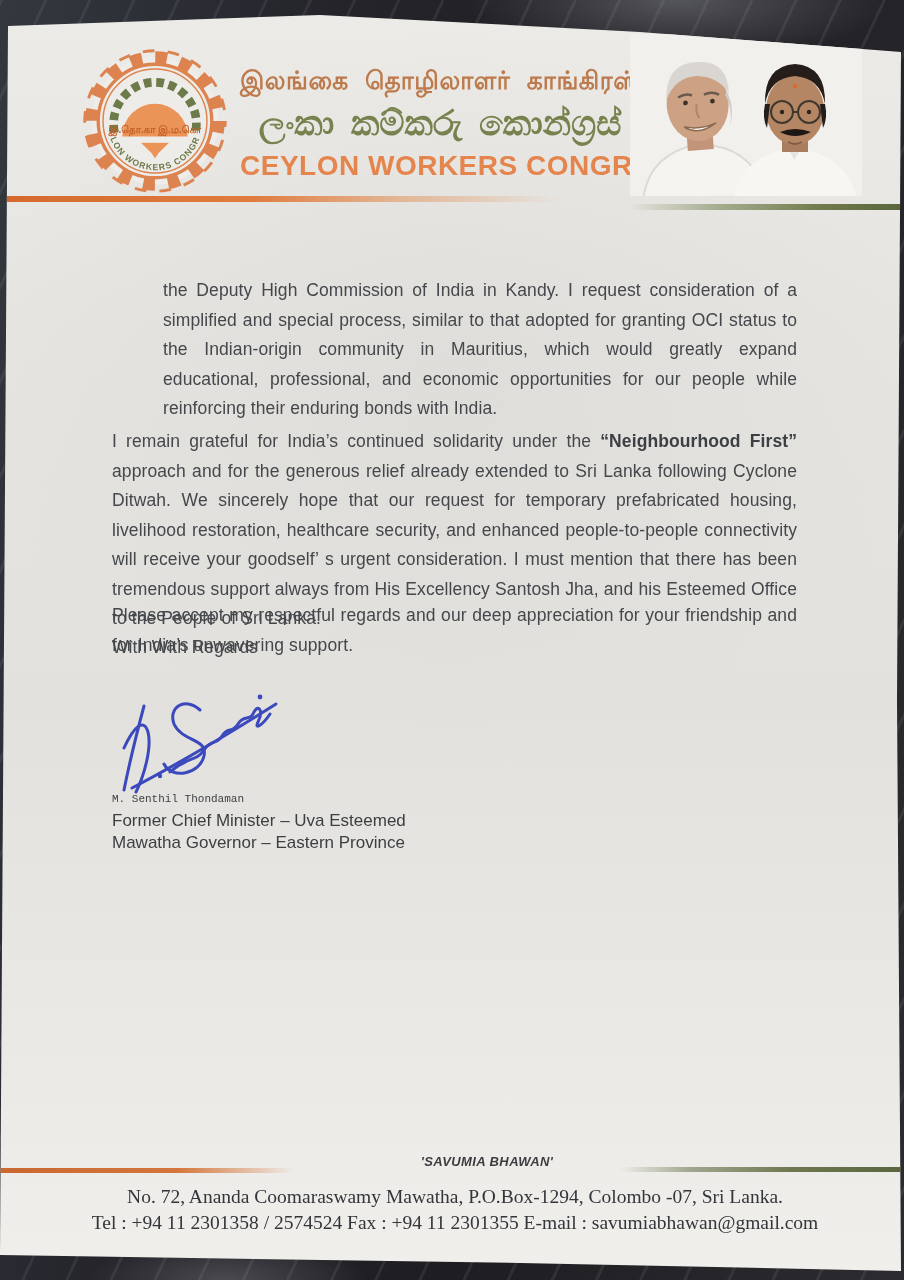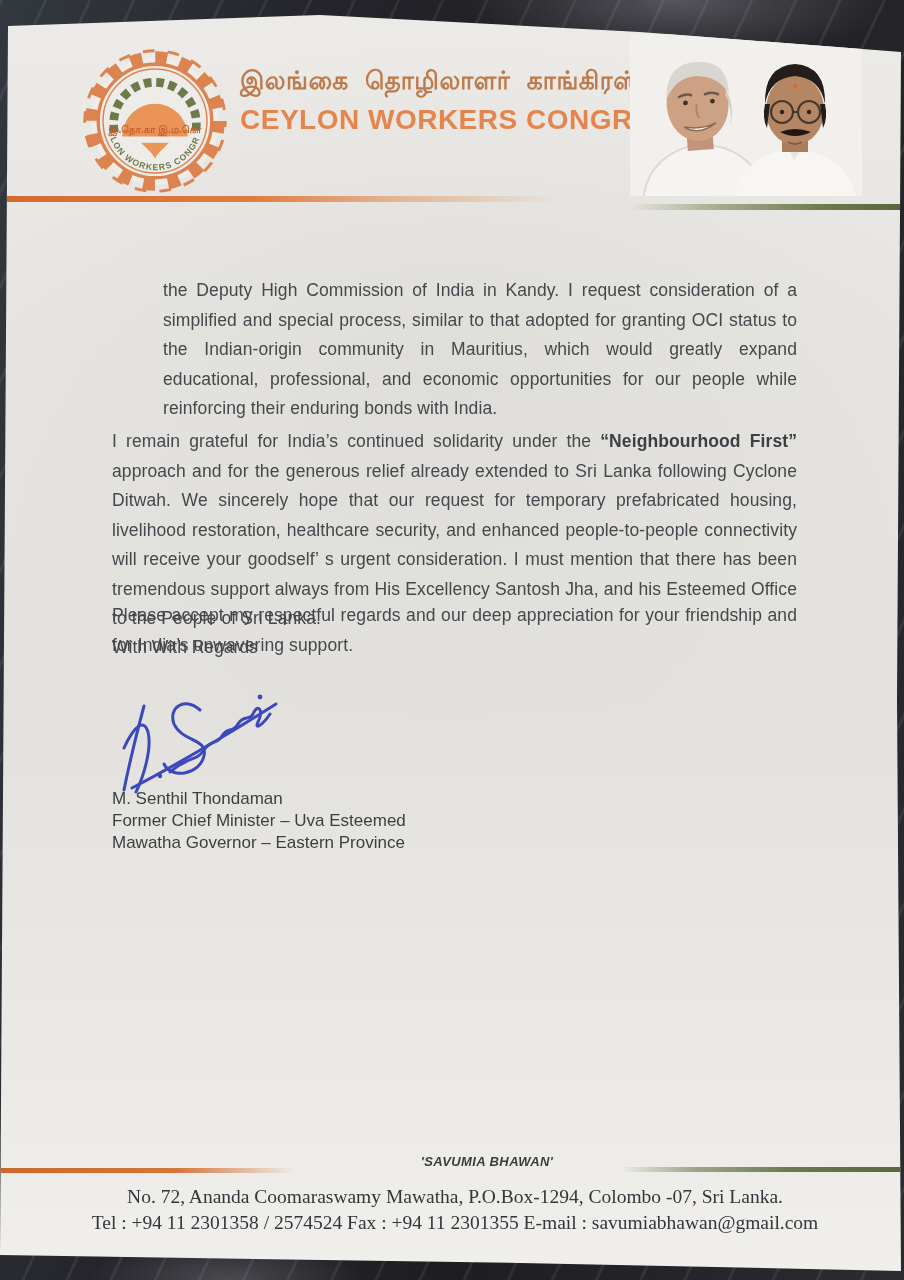--- a/index.html
+++ b/index.html
@@ -53,21 +53,21 @@
   .para { position:absolute; color:#44474b; font-size:17.5px; line-height:29.5px; text-align:justify; letter-spacing:.1px; }
   .para-1 { left:163px; top:276px; width:634px; }
   .para-2 { left:112px; top:427px; width:685px; }
   .para-3 { left:112px; top:601px; width:685px; }
   .closing { position:absolute; left:112px; top:637px; color:#44474b; font-size:17.5px; }
   .bold-inline { font-weight:700; color:#3c3f43; }
 
   
   .signature { position:absolute; left:108px; top:684px; width:215px; height:118px; }
   .name-block { position:absolute; left:112px; top:788px; color:#3c3f42; font-size:17px; line-height:22px; }
-  .name-block .sig-name { font-size:17px; }
+  .name-block .sig-name { font-size:11px;font-family:Liberation Mono, monospace; }
 
   
   .footer-building {
     position:absolute; left:0; top:1154px; width:896px; padding-left:78px; text-align:center;
     font-size:13px; font-weight:700; font-style:italic; color:#3d3d41; letter-spacing:.4px;
   }
   .footer-line-orange {
     position:absolute; left:0; top:1168px; width:295px; height:5px;
     background:linear-gradient(90deg, #c9682f 0%, #d4773c 60%, rgba(212,119,60,0) 100%);
   }
@@ -106,20 +106,21 @@
             <path id="ringPath" d="M 33 96 A 49 49 0 0 0 127 96"></path>
           </defs>
         <text font-size="9" font-weight="bold" fill="#6d7b4a" letter-spacing="1">
           <textPath href="#ringPath" startOffset="50%" text-anchor="middle">CEYLON WORKERS CONGRESS</textPath>
         </text>
       </svg>
     </div>
 
     <div class="head-text">
       <div class="org-tamil">இலங்கை தொழிலாளர் காங்கிரஸ்</div>
+      <div class="org-sinhala">ලංකා කම්කරු කොන්ග්‍රස්</div>
       <div class="org-english">CEYLON WORKERS CONGRESS</div>
     </div>
 
     <div class="photos">
       <svg viewBox="0 0 232 162" width="232" height="162">
         <rect x="0" y="0" width="232" height="162" fill="#f2f0ec"></rect>
 
         <g transform="rotate(-4 70 90)">
           <path d="M 8 162 Q 16 116 68 110 Q 120 116 130 162 Z" fill="#f6f4f1"></path>
           <path d="M 8 162 Q 16 116 68 110 Q 120 116 130 162" fill="none" stroke="#dddad5" stroke-width="2"></path>

